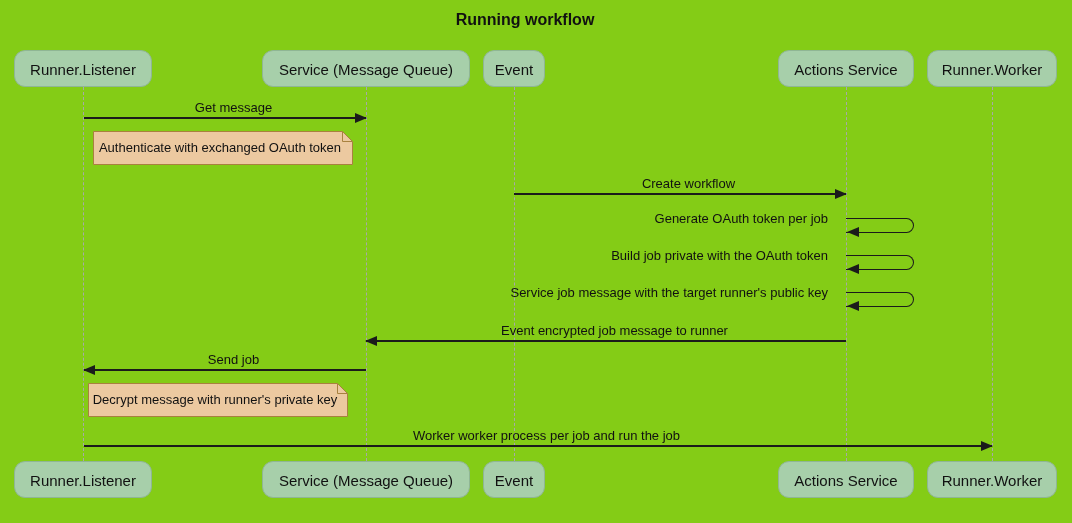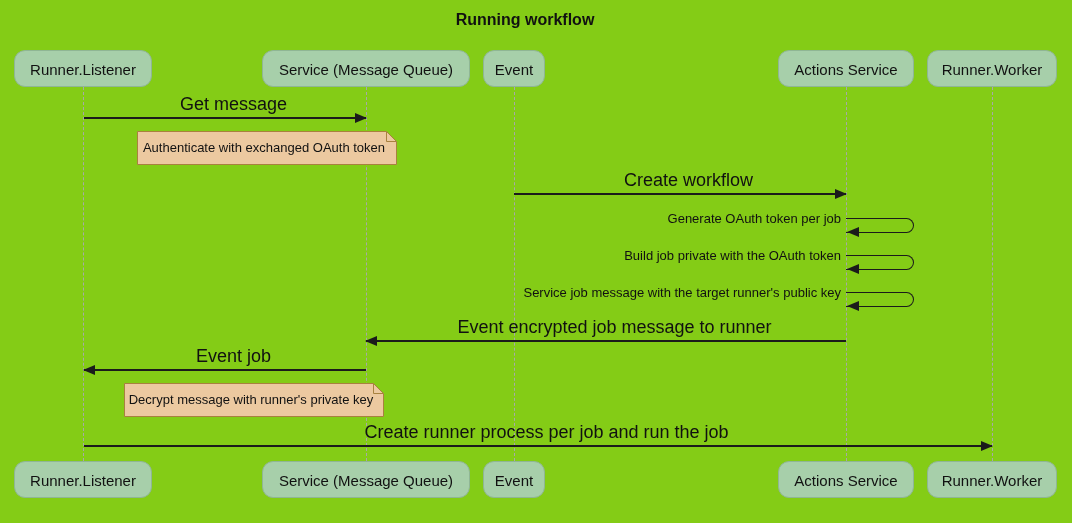--- a/index.html
+++ b/index.html
@@ -19,42 +19,42 @@
     position:absolute; height:37px; line-height:37px; text-align:center;
     background:var(--actor-fill,#a7cfaa); border:1px solid var(--actor-border,#8fb694);
     border-radius:11px; font-size:15px; box-sizing:border-box; white-space:nowrap;
   }
   .msg { position:absolute; height:0; }
   .msg .line {
     position:absolute; left:0; right:0; top:-1px; height:1.5px; background:#1b1b1b;
   }
   .msg .label {
     position:absolute; left:17px; right:0; bottom:3px; text-align:center;
-    font-size:18px; white-space:nowrap;
+    font-size:13px; white-space:nowrap;
   }
   .msg .head { position:absolute; width:0; height:0; top:-5px;
     border-top:5px solid transparent; border-bottom:5px solid transparent; }
   .msg .head.right { right:-1px; border-left:12px solid #1b1b1b; }
   .msg .head.left  { left:-1px;  border-right:12px solid #1b1b1b; }
   .selfloop { position:absolute; }
   .selfloop .loop {
     position:absolute; left:0; top:0; width:68px; height:15px;
     border:1.5px solid #1b1b1b; border-left:none; border-radius:0 10px 10px 0;
     box-sizing:border-box;
   }
   .selfloop .head {
     position:absolute; width:0; height:0; left:1px; top:9px;
     border-top:5px solid transparent; border-bottom:5px solid transparent;
     border-right:12px solid #1b1b1b;
   }
   .selfloop .label {
-    position:absolute; right:100%; margin-right:5px; top:-7px;
+    position:absolute; right:100%; margin-right:18px; top:-7px;
     font-size:13px; line-height:15px; white-space:nowrap;
   }
-  .note { position:absolute; width:260px; height:44px;margin-left:44px; }
+  .note { position:absolute; width:260px; height:44px; }
   .note svg { position:absolute; left:0; top:0; }
   .note .label {
     position:absolute; left:0; right:6px; top:0; height:34px; line-height:34px;
     text-align:center; font-size:13px; white-space:nowrap;
   }
 </style>
 </head>
 <body>
 
 <div class="canvas">
@@ -109,35 +109,35 @@
     <div class="head"></div>
   </div>
 
   <div class="msg" style="left:366px; top:341px; width:480px;">
     <div class="label">Event encrypted job message to runner</div>
     <div class="line"></div>
     <div class="head left"></div>
   </div>
 
   <div class="msg" style="left:84px; top:370px; width:282px;">
-    <div class="label">Event job</div>
+    <div class="label">Send job</div>
     <div class="line"></div>
     <div class="head left"></div>
   </div>
 
-  <div class="note" style="left:80px; top:383px;">
+  <div class="note" style="left:88px; top:383px;">
     <svg width="260" height="34" viewBox="0 0 260 34">
       <path d="M0.5,0.5 H249.5 L259.5,10.5 V33.5 H0.5 Z" fill="var(--note-fill,#ecc9a0)" stroke="var(--note-border,#a8813f)"></path>
       <path d="M249.5,0.5 V10.5 H259.5" fill="none" stroke="var(--note-border,#a8813f)"></path>
     </svg>
     <div class="label">Decrypt message with runner's private key</div>
   </div>
 
   <div class="msg" style="left:84px; top:446px; width:908px;">
-    <div class="label">Create runner process per job and run the job</div>
+    <div class="label">Worker worker process per job and run the job</div>
     <div class="line"></div>
     <div class="head right"></div>
   </div>
 
   <div class="actor" style="left:14px;  top:461px; width:138px;">Runner.Listener</div>
   <div class="actor" style="left:262px; top:461px; width:208px;">Service (Message Queue)</div>
   <div class="actor" style="left:483px; top:461px; width:62px;">Event</div>
   <div class="actor" style="left:778px; top:461px; width:136px;">Actions Service</div>
   <div class="actor" style="left:927px; top:461px; width:130px;">Runner.Worker</div>
 

